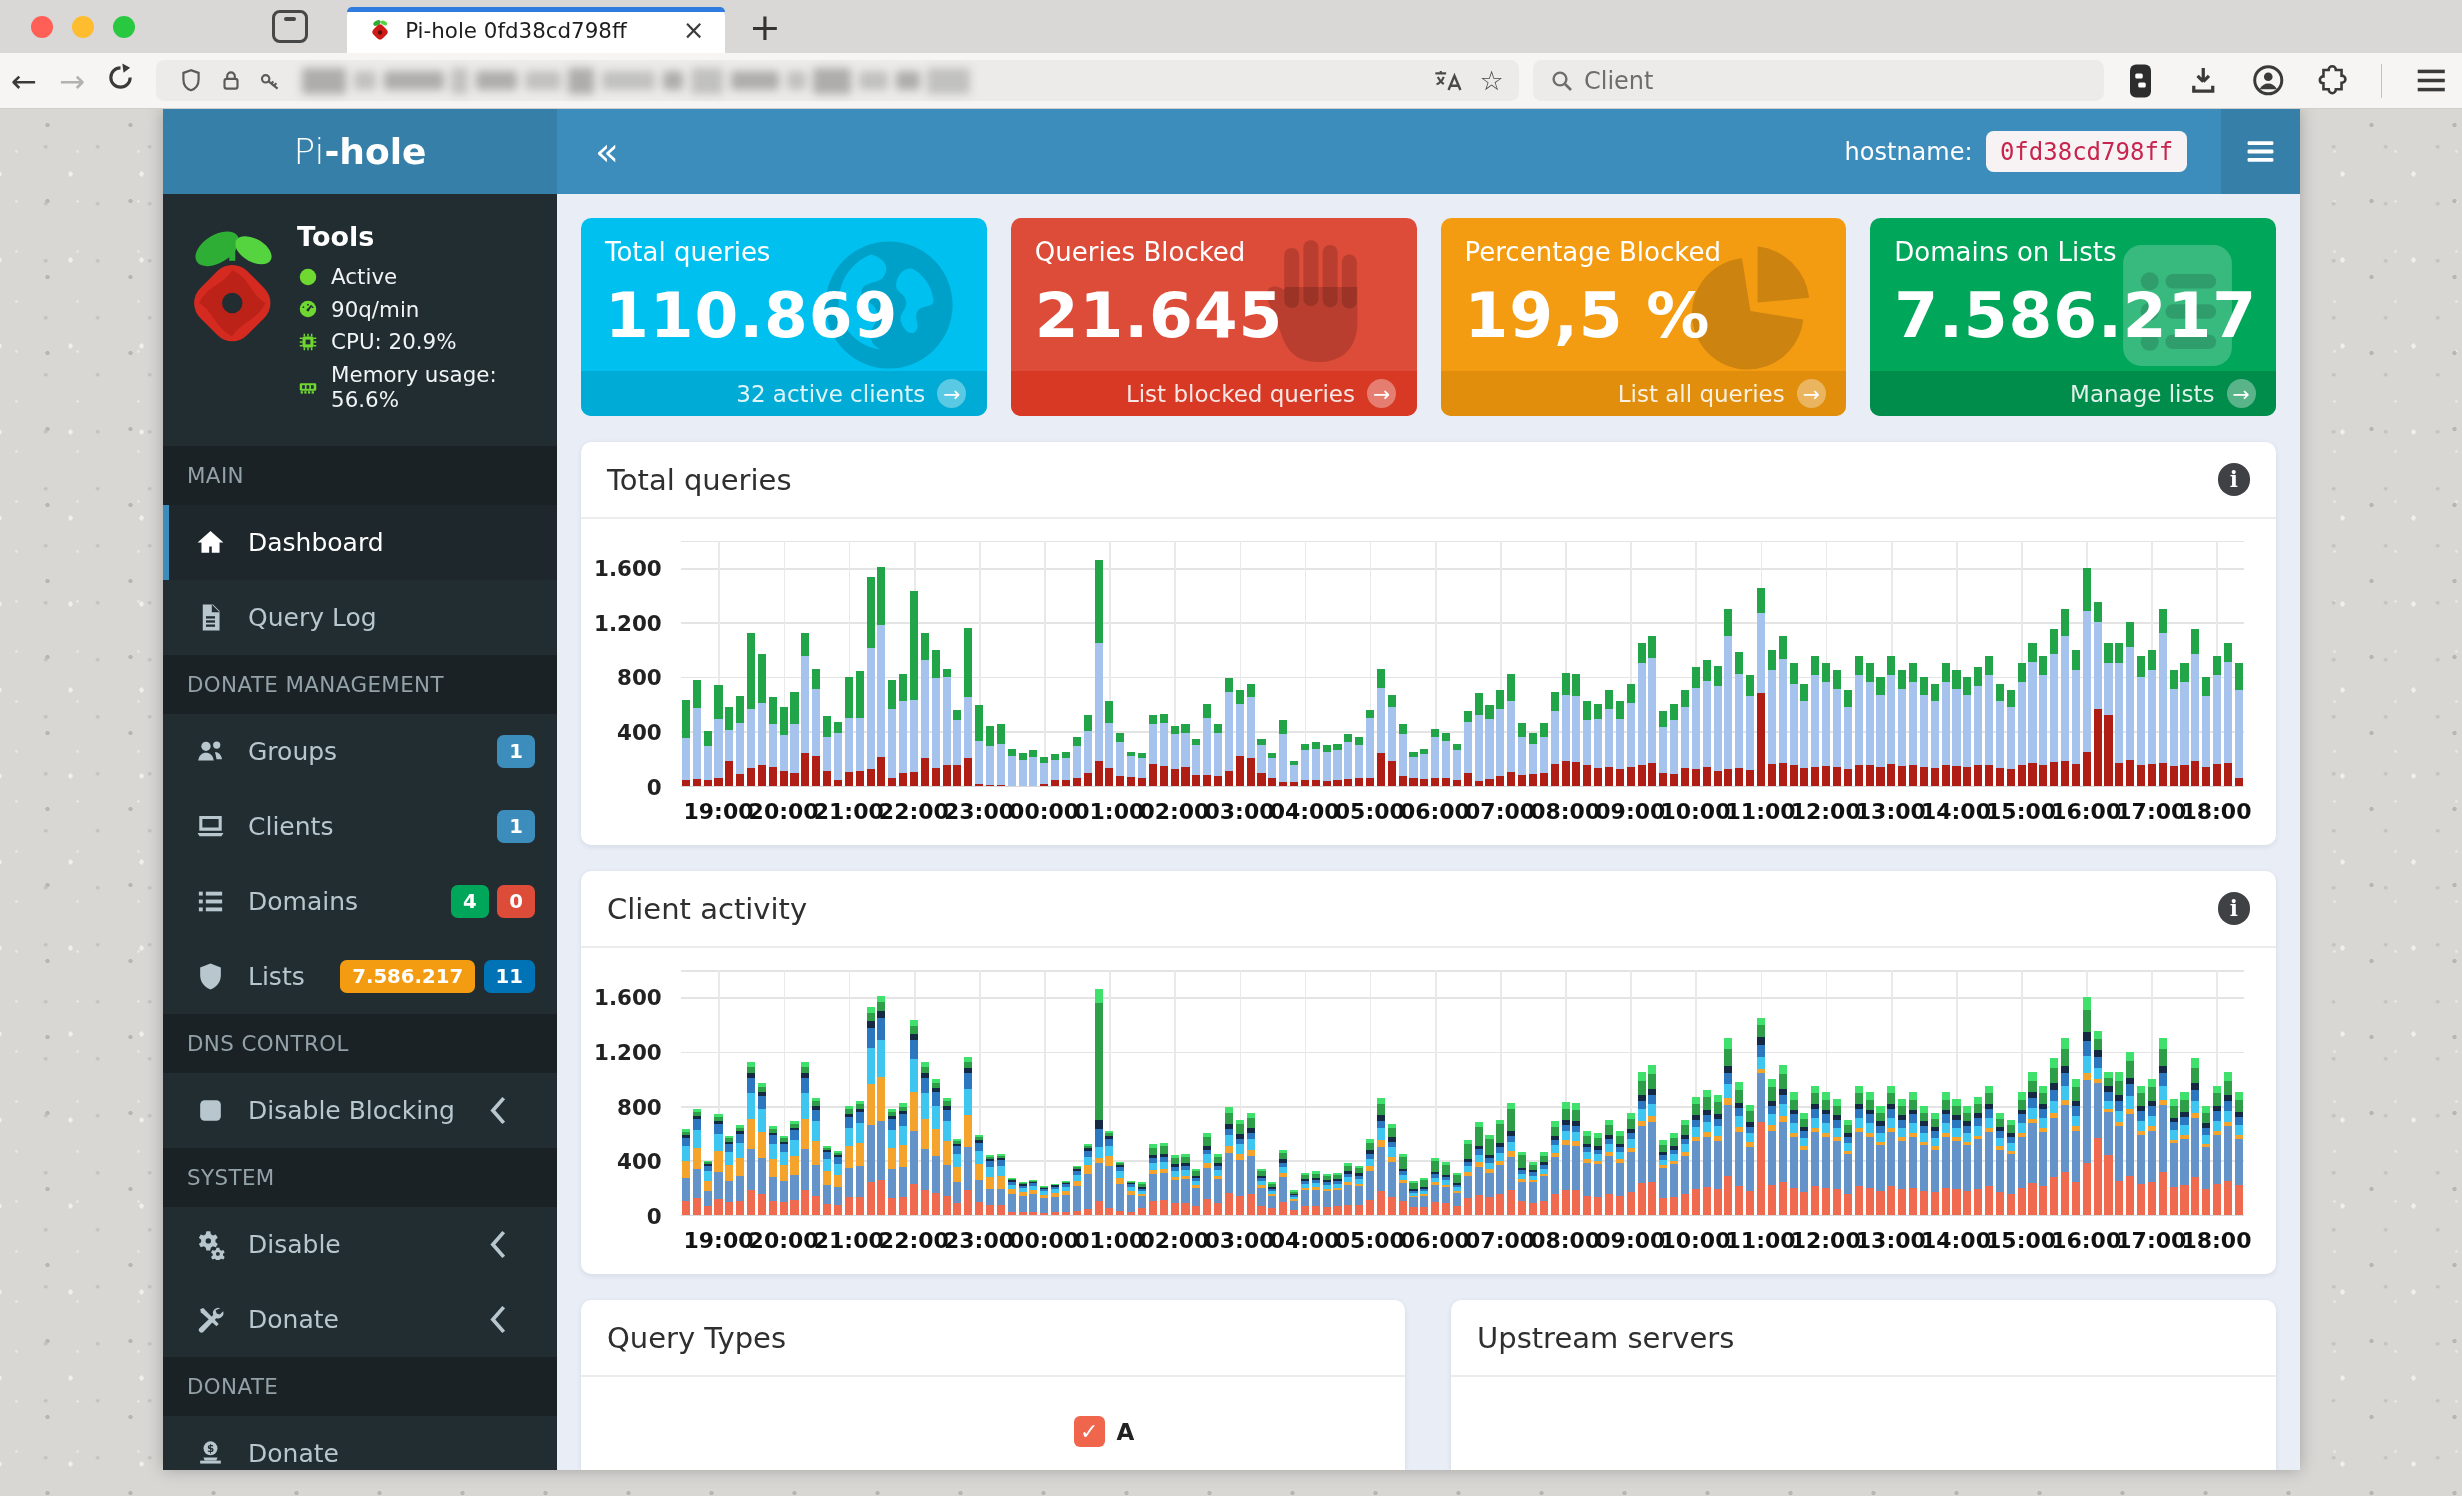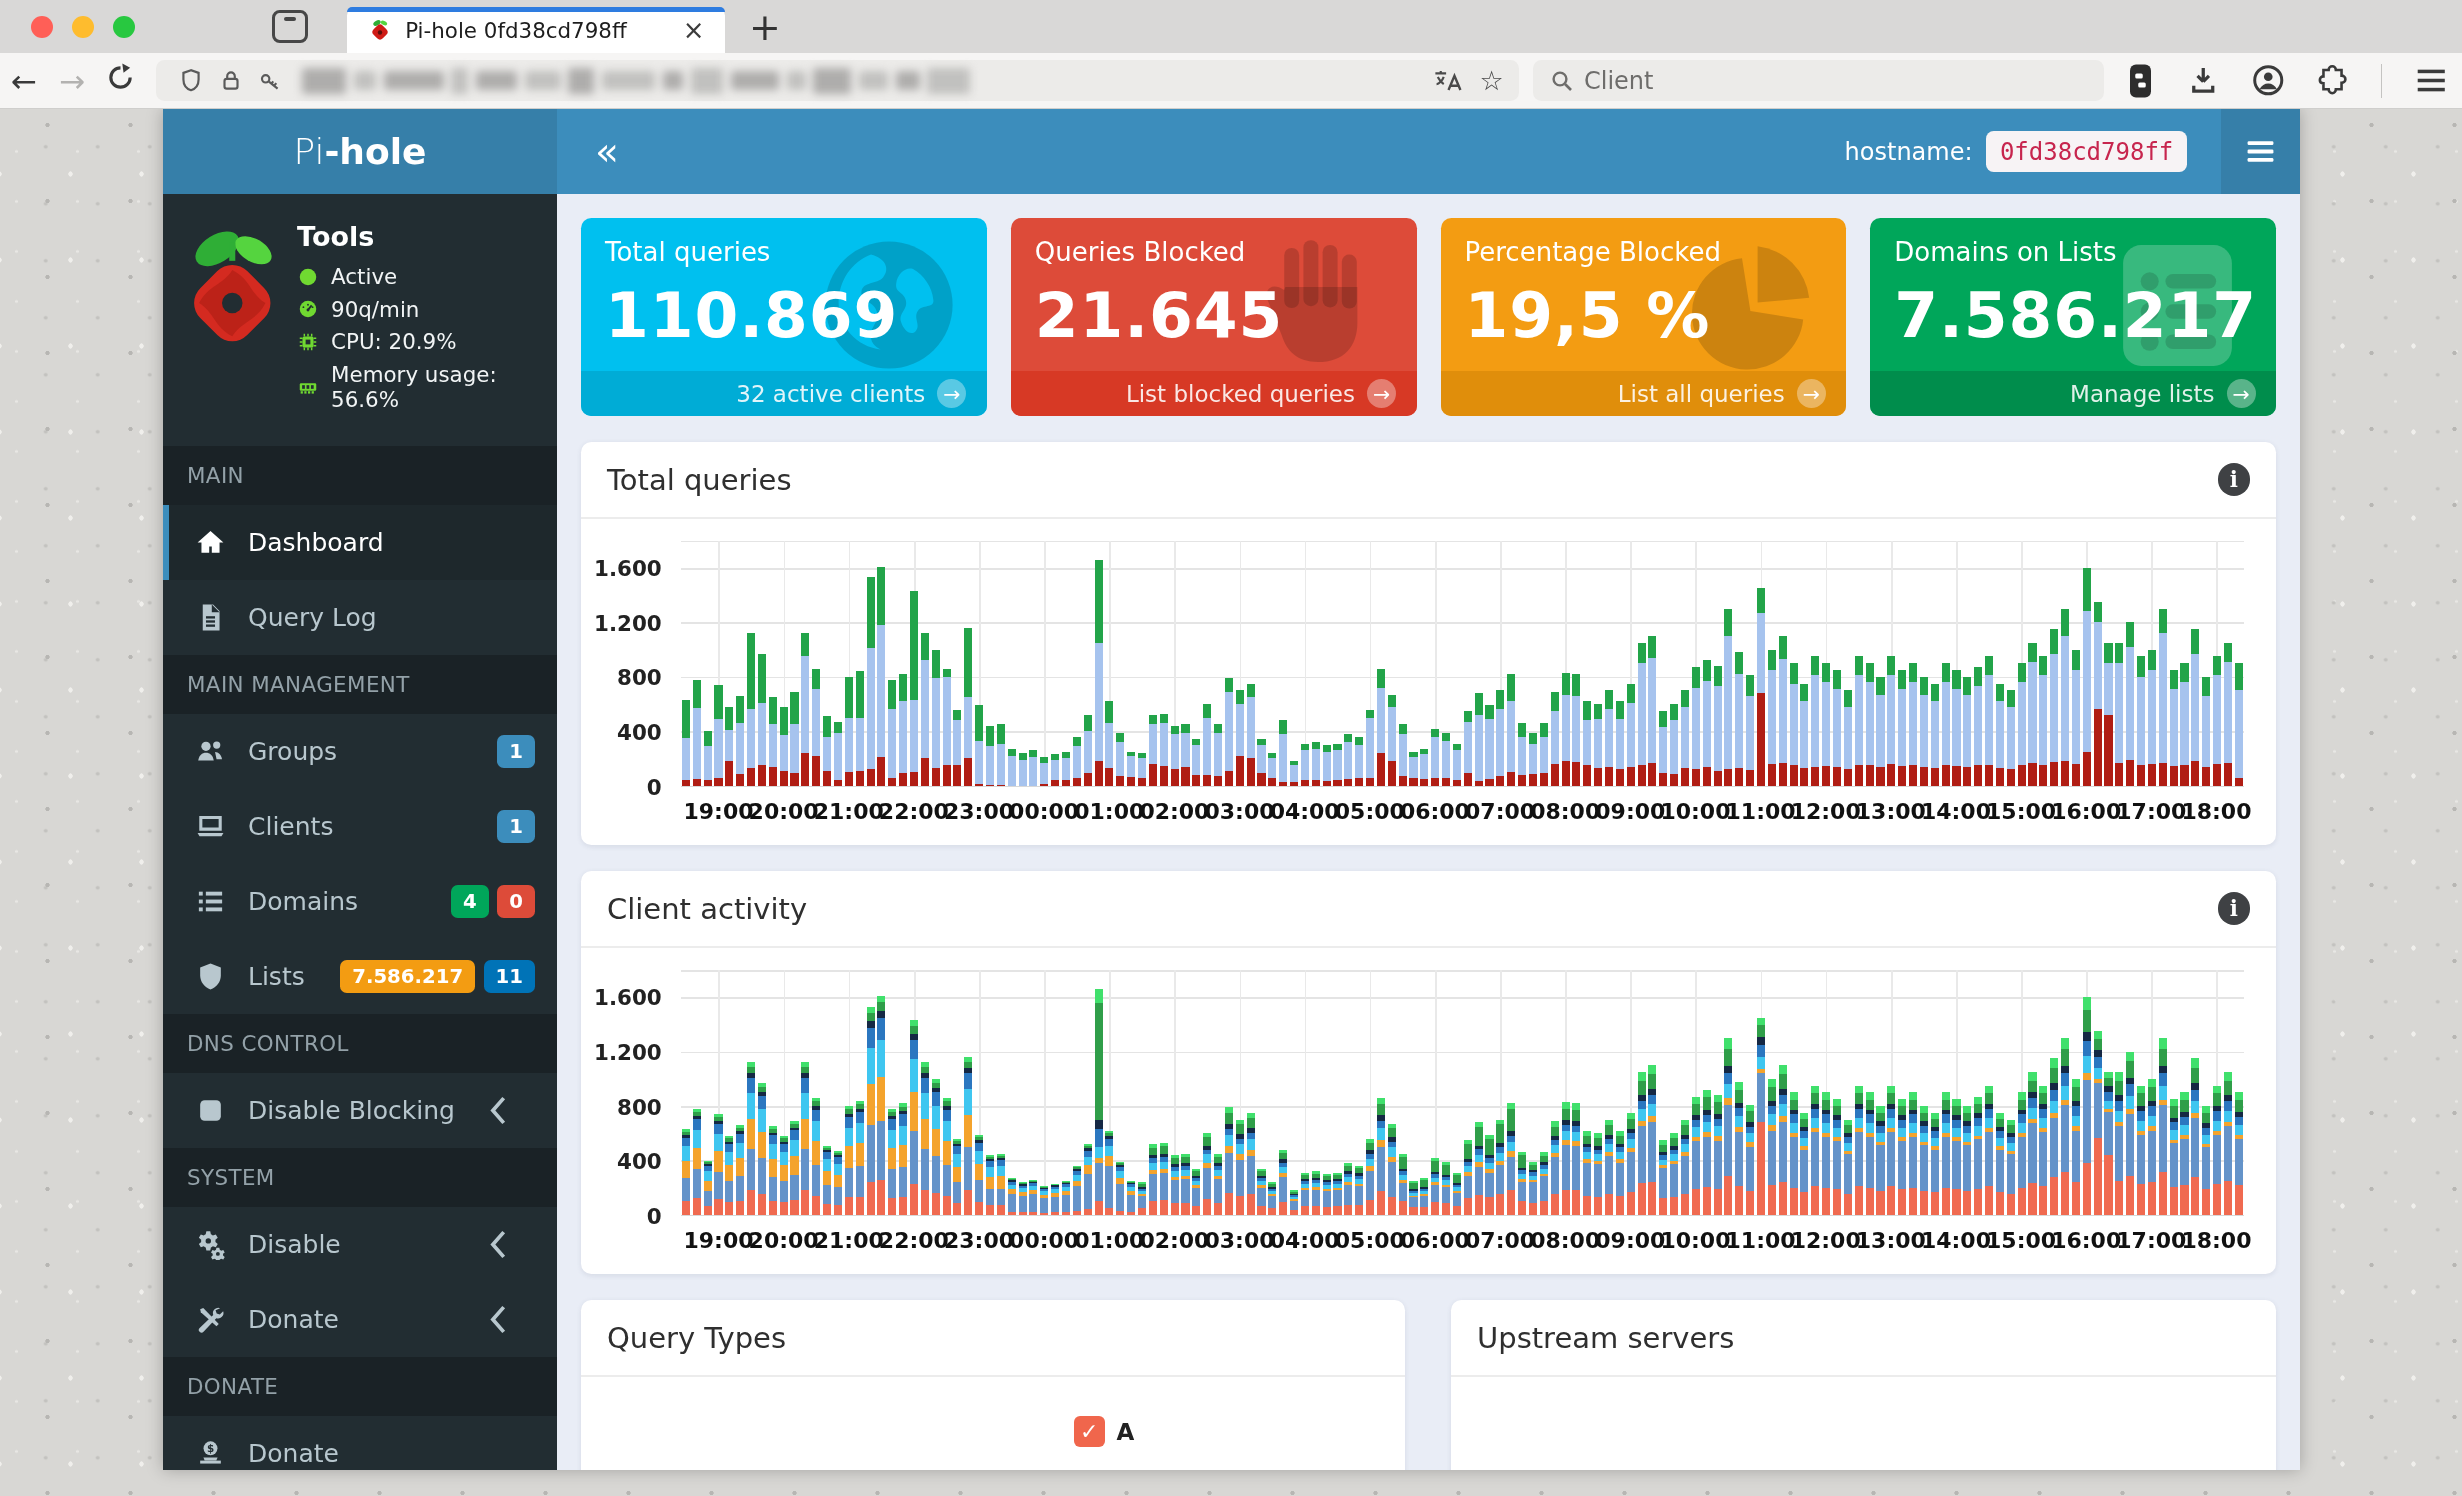--- a/index.html
+++ b/index.html
@@ -307,21 +307,21 @@
             </div>
             <div class="s-item">
               <svg viewBox="0 0 24 24" fill="currentColor">
                 <path d="M6 2h8l5 5v15H6zM13 2v6h6" fill="currentColor"></path>
                 <rect x="8.5" y="11" width="7" height="1.8" fill="#222d32"></rect>
                 <rect x="8.5" y="14.2" width="7" height="1.8" fill="#222d32"></rect>
                 <rect x="8.5" y="17.4" width="7" height="1.8" fill="#222d32"></rect>
               </svg>
               <span class="lbl">Query Log</span>
             </div>
-            <div class="sec-hdr">MAIN MANAGEMENT</div>
+            <div class="sec-hdr">DONATE MANAGEMENT</div>
             <div class="s-item">
               <svg viewBox="0 0 24 24" fill="currentColor">
                 <circle cx="8.5" cy="8" r="3.6"></circle>
                 <path d="M2.5 19c.6-4 3-6 6-6s5.4 2 6 6z"></path>
                 <circle cx="16.8" cy="7" r="2.8"></circle>
                 <path d="M15.5 12.4c2.8.2 4.8 2 5.4 5.6h-4.2"></path>
               </svg>
               <span class="lbl">Groups</span>
               <span class="badges">
                 <span class="badge" style="background:#3c8dbc">1</span>

